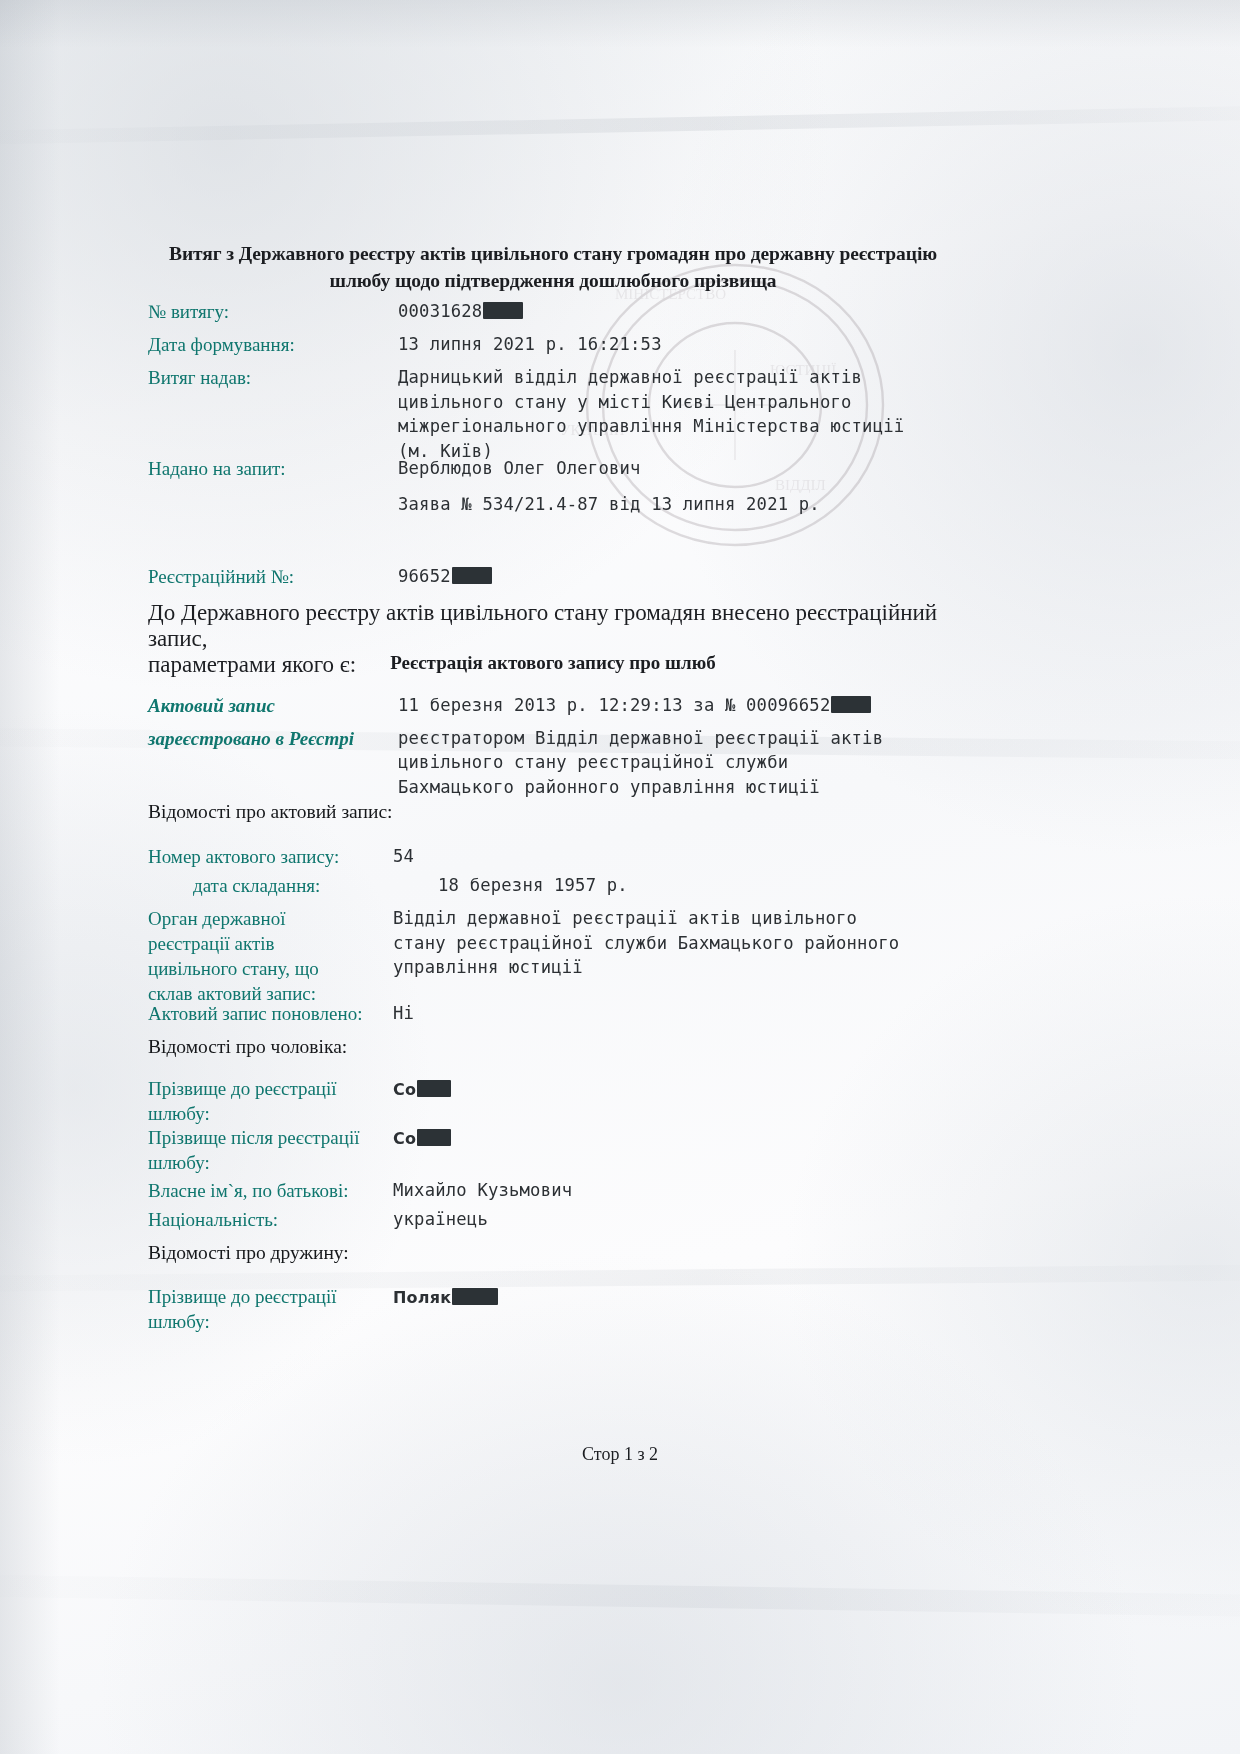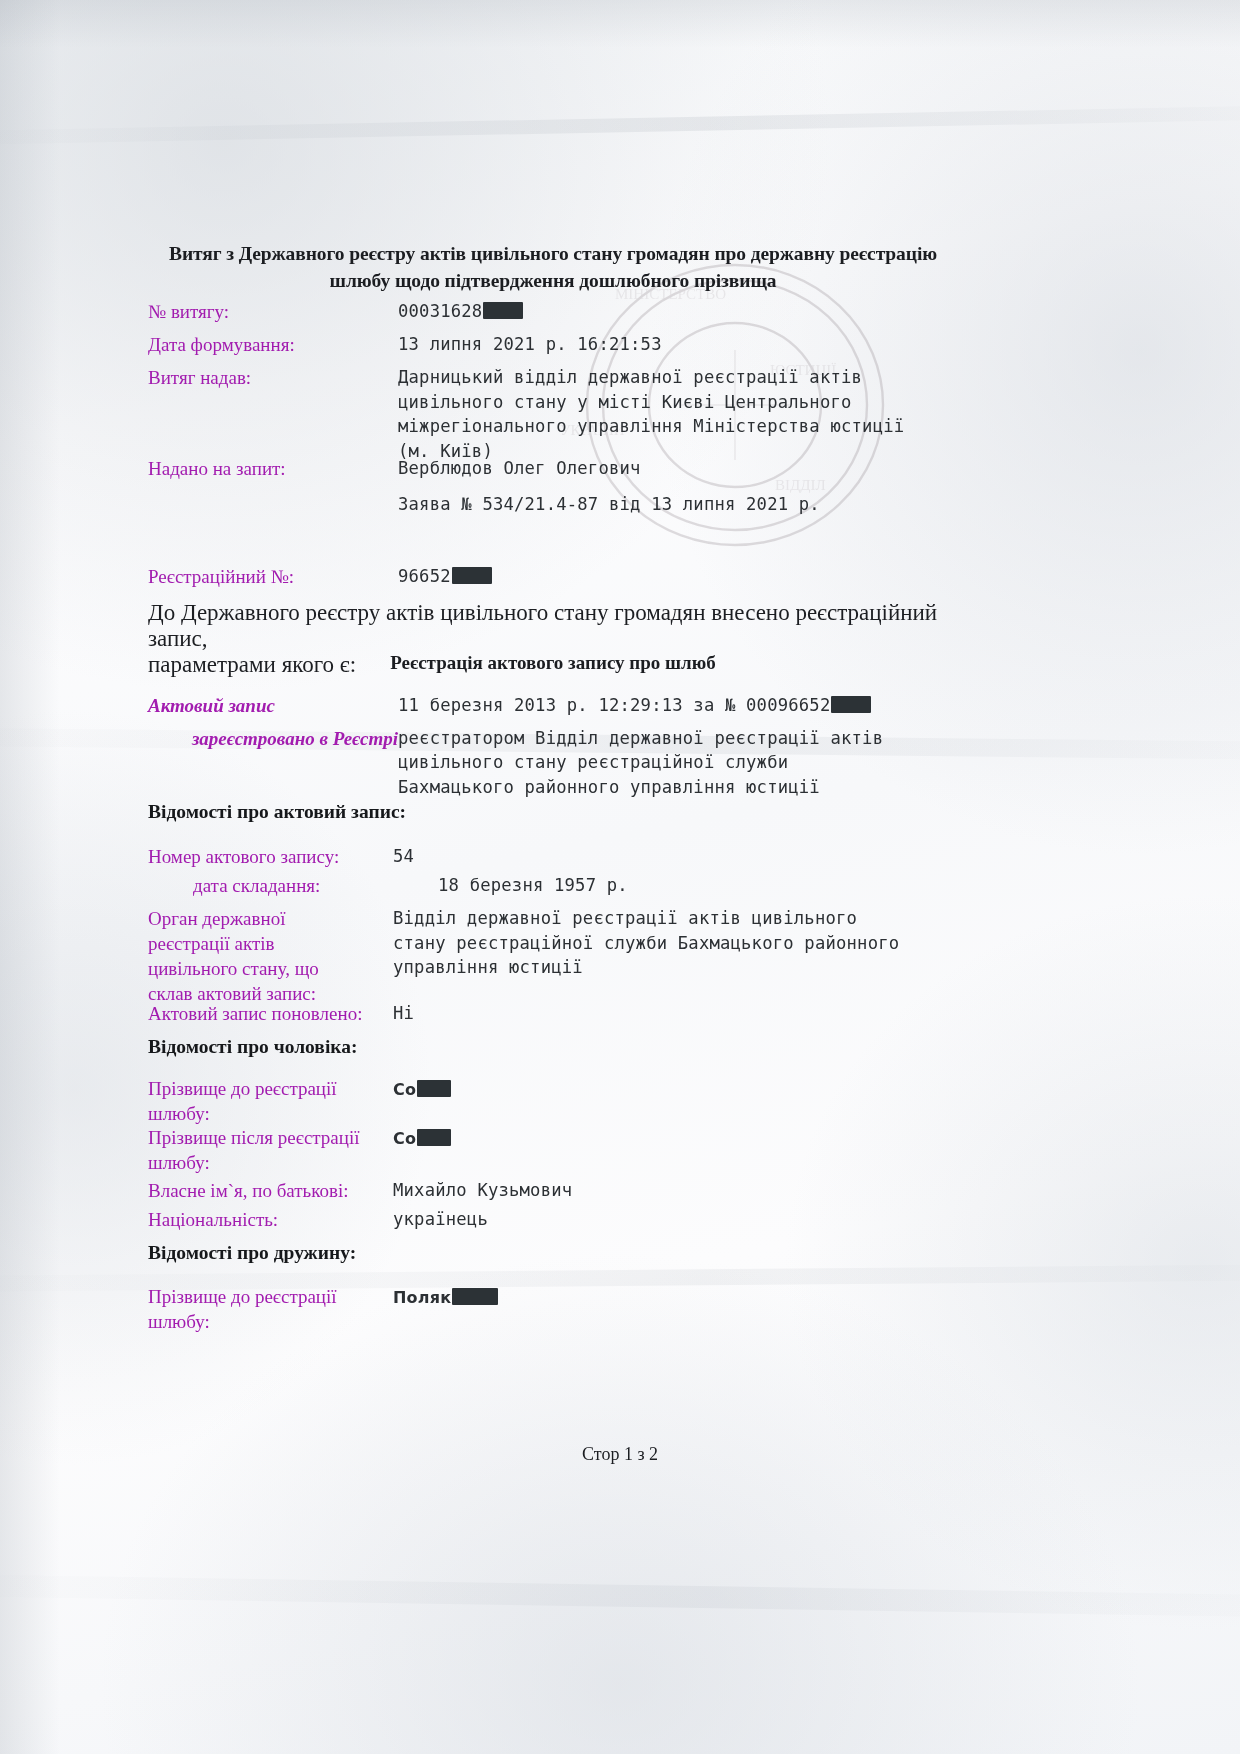--- a/index.html
+++ b/index.html
@@ -79,21 +79,21 @@
 
   .row {
     position: absolute;
     display: flex;
     align-items: flex-start;
   }
   .lbl {
     font-family: "Liberation Serif", "DejaVu Serif", serif;
     font-size: 19px;
     line-height: 25px;
-    color: #a21caf;
+    color: #0f766e;
     white-space: pre-line;
   }
   .lbl.b { font-weight: bold; }
   .val {
     font-family: "DejaVu Sans Mono", "Liberation Mono", monospace;
     font-size: 17.2px;
     line-height: 24.5px;
     color: #2c3034;
     white-space: pre-line;
     letter-spacing: 0.2px;
@@ -111,21 +111,21 @@
   }
   .para {
     position: absolute;
     font-size: 23px;
     line-height: 26px;
     color: #1c1e22;
     white-space: pre-line;
   }
   .section-head {
     position: absolute;
-    font-weight: bold;
+    font-weight: normal;
     font-size: 19.5px;
     color: #16181b;
   }
   .footer {
     position: absolute;
     width: 1240px;
     left: 0;
     text-align: center;
     font-size: 18px;
     color: #1c1e22;
@@ -217,21 +217,21 @@
   </div>
 
   <div class="para" style="left:148px; top:588px; width:790px;">До Державного реєстру актів цивільного стану громадян внесено реєстраційний запис,
 параметрами якого є:</div>
 
   <div class="center-head" style="top:640px;">Реєстрація актового запису про шлюб</div>
 
   <div class="row" style="left:148px; top:681px;">
     <div style="width:250px;font-style:italic;">
       <div class="lbl b">Актовий запис</div>
-      <div class="lbl b" style="margin-top:8px;text-align:right;">зареєстровано в Реєстрі</div>
+      <div class="lbl b" style="margin-top:8px;">зареєстровано в Реєстрі</div>
     </div>
     <div style="width:620px;">
       <div class="nowrap">
         <span class="val">11 березня 2013 р. 12:29:13 за № 00096652</span><span class="redact w-md"></span>
       </div>
       <div class="val" style="margin-top:8px;">реєстратором Відділ державної реєстрації актів
 цивільного стану реєстраційної служби
 Бахмацького районного управління юстиції</div>
     </div>
   </div>

